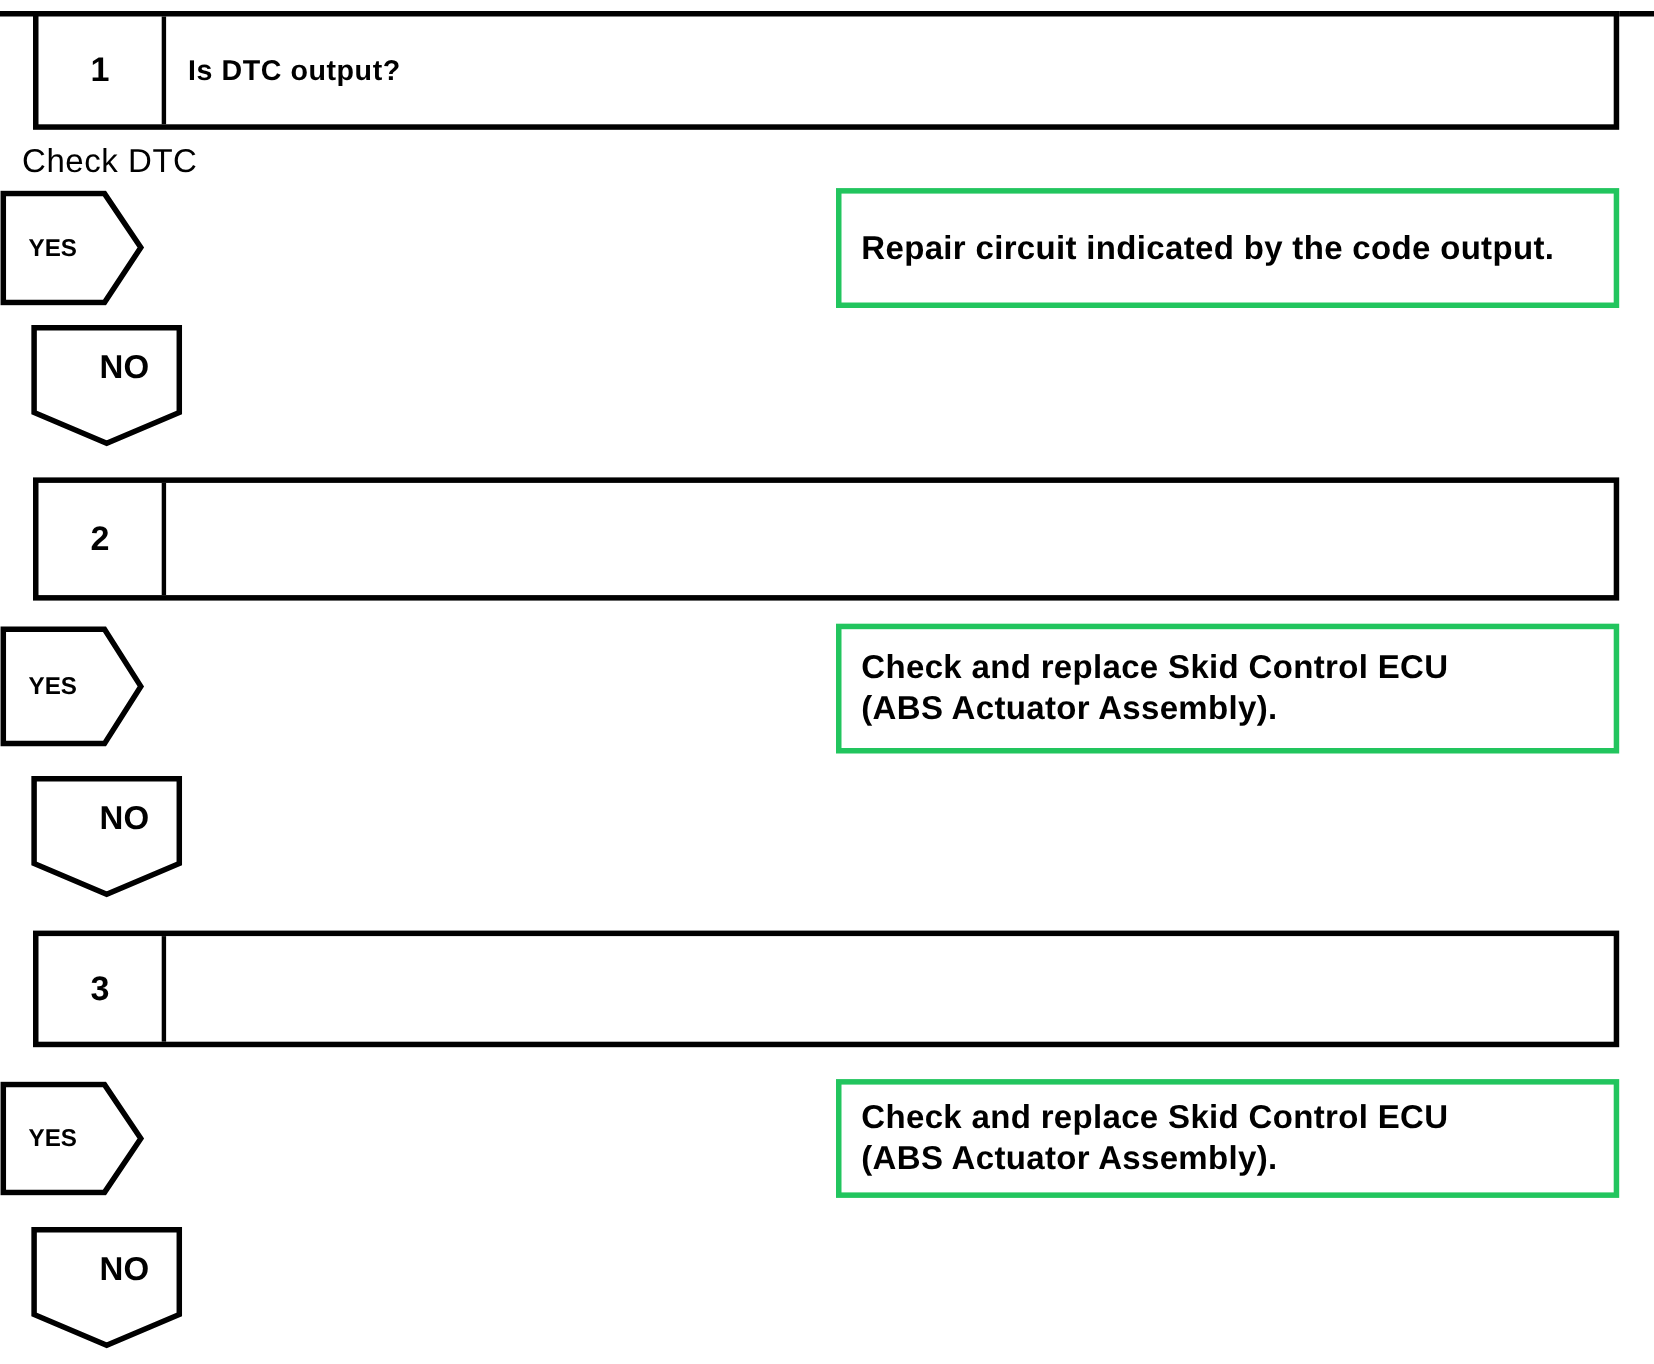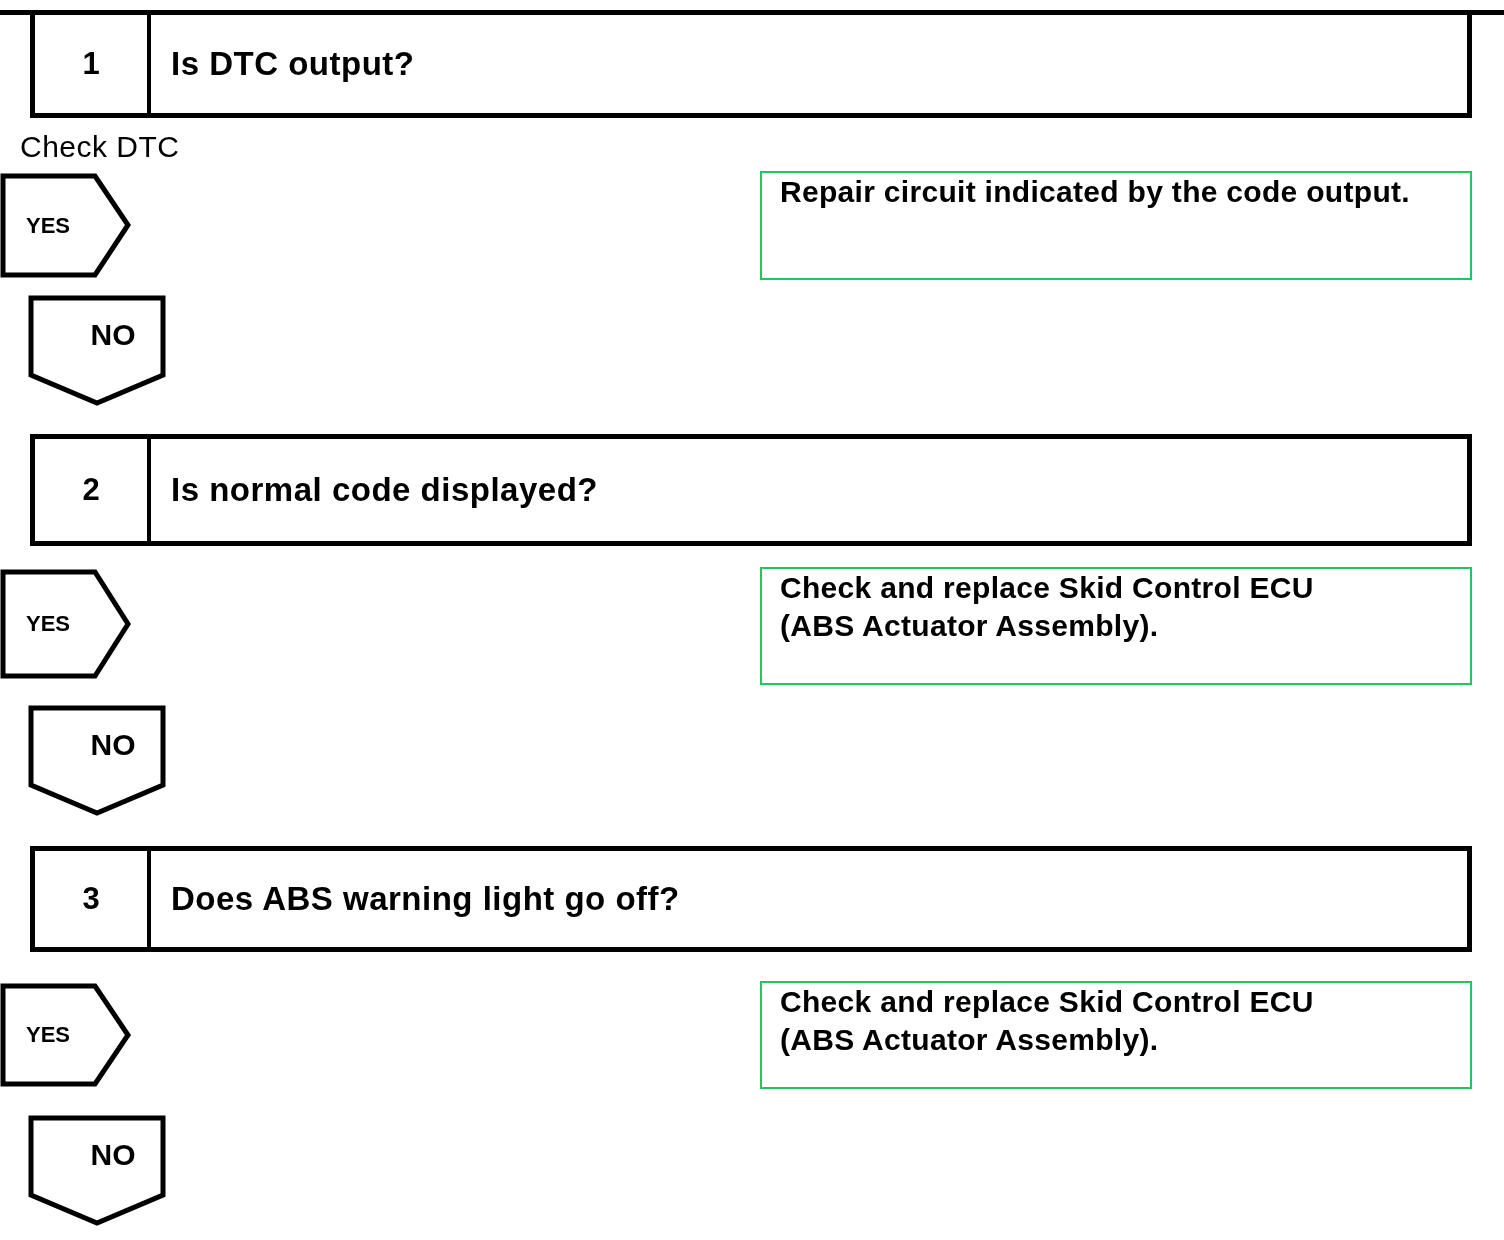--- a/index.html
+++ b/index.html
@@ -42,21 +42,21 @@
     align-items: center;
     justify-content: center;
     font-size: 31px;
     font-weight: bold;
   }
   .qtext {
     flex: 1;
     display: flex;
     align-items: center;
     padding-left: 20px;
-    font-size: 33px;
+    font-size: 26px;
     font-weight: bold;
     letter-spacing: 0.5px;
   }
   .note {
     position: absolute;
     left: 20px;
     top: 130px;
     font-size: 30px;
     font-weight: normal;
     letter-spacing: 0.5px;
@@ -82,26 +82,26 @@
     align-items: center;
     justify-content: center;
     font-size: 22px;
     font-weight: bold;
   }
   
   .result-box {
     position: absolute;
     left: 760px;
     width: 712px;
-    border: 2px solid #22c55e;
+    border: 5px solid #22c55e;
     background: #ffffff;
     box-sizing: border-box;
     display: flex;
     flex-direction: column;
-    justify-content: flex-start;
+    justify-content: center;
     padding-left: 18px;
     font-size: 30px;
     font-weight: bold;
     letter-spacing: 0.3px;
     line-height: 38px;
   }
   
   .no-shape {
     position: absolute;
     left: 28px;
@@ -153,21 +153,20 @@
 
   <div class="no-shape" style="top:295px;">
     <svg width="138" height="112" viewBox="0 0 138 112">
       <polygon points="3,3 135,3 135,80 69,108 3,80" fill="#ffffff" stroke="#000000" stroke-width="5"></polygon>
     </svg>
     <span class="no-label">NO</span>
   </div>
 
   <div class="qbox" style="top:434px;height:112px;">
     <div class="qnum">2</div>
-    <div class="qtext">Is normal code displayed?</div>
   </div>
 
   <div class="yes-shape" style="top:569px;height:110px;">
     <svg width="132" height="110" viewBox="0 0 132 110">
       <polygon points="3,3 95,3 128,55 95,107 3,107" fill="#ffffff" stroke="#000000" stroke-width="5"></polygon>
     </svg>
     <span class="yes-label">YES</span>
   </div>
   <div class="result-box" style="top:567px;height:118px;">
     <div>Check and replace Skid Control ECU</div>
@@ -176,21 +175,20 @@
 
   <div class="no-shape" style="top:705px;">
     <svg width="138" height="112" viewBox="0 0 138 112">
       <polygon points="3,3 135,3 135,80 69,108 3,80" fill="#ffffff" stroke="#000000" stroke-width="5"></polygon>
     </svg>
     <span class="no-label">NO</span>
   </div>
 
   <div class="qbox" style="top:846px;height:106px;">
     <div class="qnum">3</div>
-    <div class="qtext">Does ABS warning light go off?</div>
   </div>
 
   <div class="yes-shape" style="top:983px;height:104px;">
     <svg width="132" height="104" viewBox="0 0 132 104">
       <polygon points="3,3 95,3 128,52 95,101 3,101" fill="#ffffff" stroke="#000000" stroke-width="5"></polygon>
     </svg>
     <span class="yes-label">YES</span>
   </div>
   <div class="result-box" style="top:981px;height:108px;">
     <div>Check and replace Skid Control ECU</div>

